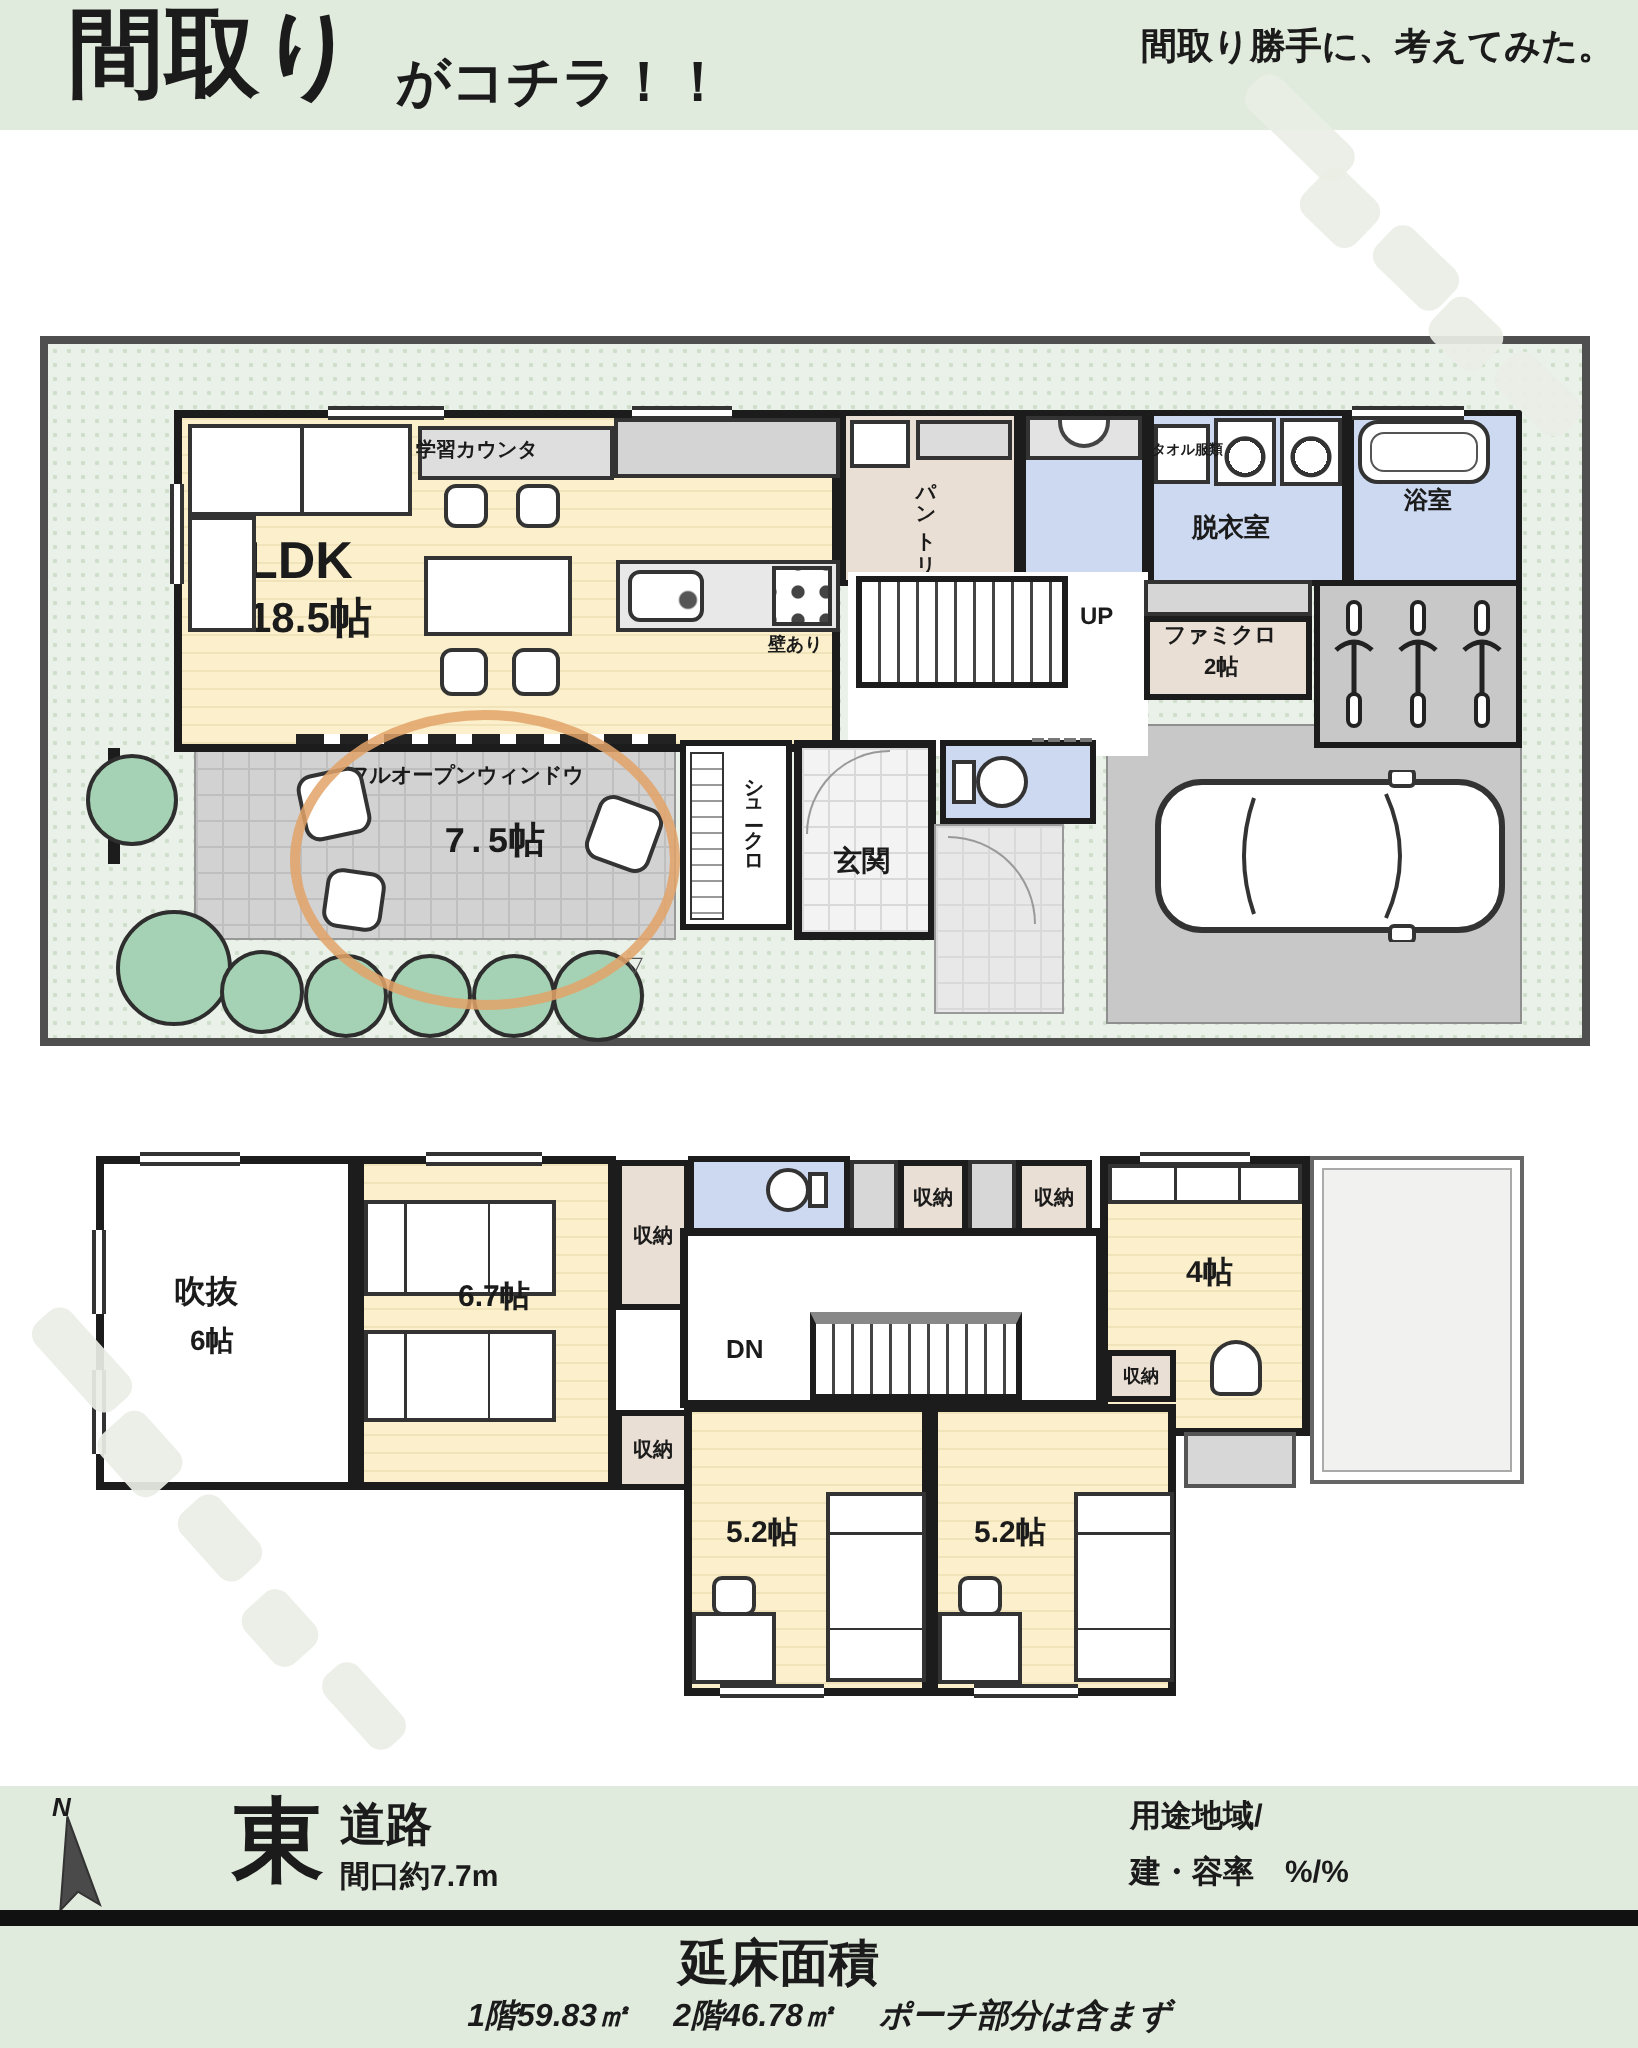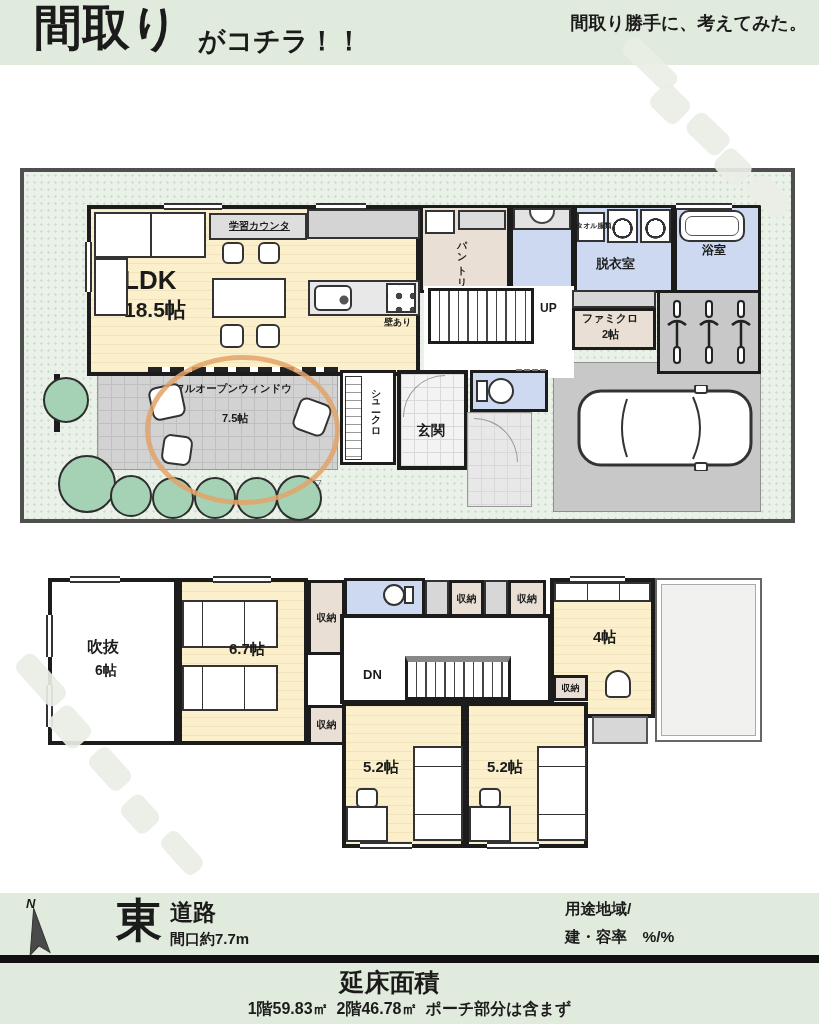--- a/index.html
+++ b/index.html
@@ -95,34 +95,34 @@
       <rect x="4" y="6" width="172" height="74" rx="22" fill="#fff" stroke="#333" stroke-width="3"></rect>
       <path d="M118,12 Q132,43 118,74" fill="none" stroke="#333" stroke-width="2"></path>
       <path d="M52,14 Q42,43 52,72" fill="none" stroke="#333" stroke-width="2"></path>
       <rect x="120" y="0" width="12" height="8" rx="2" fill="#fff" stroke="#333" stroke-width="2"></rect>
       <rect x="120" y="78" width="12" height="8" rx="2" fill="#fff" stroke="#333" stroke-width="2"></rect>
     </svg>
 
     <div class="abs gridgray" style="left:73px;top:198px;width:241px;height:100px;border:1px solid #999;"></div>
     <div class="abs" style="left:124px;top:195px;width:190px;height:5px;background:repeating-linear-gradient(90deg,#222 0 14px,#fff 14px 22px);z-index:7;"></div>
     <div class="lbl" style="left:150px;top:210px;font-size:10.5px;font-weight:600;">フルオープンウィンドウ</div>
-    <div class="lbl" style="left:198px;top:240px;font-size:11px;">7.5帖</div>
+    <div class="lbl" style="left:198px;top:240px;font-size:18px;font-family:Liberation Mono, monospace;">7.5帖</div>
     <div class="furn" style="left:126px;top:213px;width:34px;height:34px;border-radius:8px;transform:rotate(-12deg);z-index:6;"></div>
     <div class="furn" style="left:138px;top:263px;width:30px;height:30px;border-radius:8px;transform:rotate(8deg);z-index:6;"></div>
     <div class="furn" style="left:271px;top:228px;width:34px;height:34px;border-radius:8px;transform:rotate(20deg);z-index:6;"></div>
 
     <div class="room cream" style="left:63px;top:33px;width:333px;height:171px;"></div>
     <div class="lbl" style="left:99px;top:94px;font-size:26px;">LDK</div>
     <div class="lbl" style="left:100px;top:126px;font-size:21px;text-align:center;">18.5帖</div>
 
     <div class="furn" style="left:70px;top:40px;width:112px;height:46px;background-image:linear-gradient(90deg,transparent 0 54px,#333 54px 56px,transparent 56px);"></div>
     <div class="furn" style="left:70px;top:86px;width:34px;height:58px;"></div>
 
     <div class="grayfurn" style="left:185px;top:41px;width:98px;height:27px;"></div>
-    <div class="lbl" style="left:205px;top:48px;font-size:10px;font-weight:600;text-decoration:underline;">学習カウンタ</div>
+    <div class="lbl" style="left:184px;top:48px;font-size:10px;font-weight:600;">学習カウンタ</div>
     <div class="furn chair" style="left:198px;top:70px;width:22px;height:22px;"></div>
     <div class="furn chair" style="left:234px;top:70px;width:22px;height:22px;"></div>
 
     <div class="furn" style="left:188px;top:106px;width:74px;height:40px;"></div>
     <div class="furn chair" style="left:196px;top:152px;width:24px;height:24px;"></div>
     <div class="furn chair" style="left:232px;top:152px;width:24px;height:24px;"></div>
 
     <div class="grayfurn" style="left:283px;top:37px;width:113px;height:30px;background:#d4d4d4;"></div>
     <div class="grayfurn" style="left:284px;top:108px;width:112px;height:36px;background:#e8e8e8;"></div>
     <div class="furn" style="left:290px;top:113px;width:38px;height:26px;border-radius:6px;background-image:radial-gradient(circle at 28px 13px,#555 4px,transparent 5px);"></div>
@@ -275,19 +275,19 @@
   <div class="lbl" style="left:170px;top:899px;font-size:23px;">道路</div>
   <div class="lbl" style="left:170px;top:930px;font-size:15px;font-weight:600;">間口約7.7m</div>
   <div class="lbl" style="left:565px;top:900px;font-size:15.5px;font-weight:600;">用途地域/</div>
   <div class="lbl" style="left:565px;top:928px;font-size:15.5px;font-weight:600;">建・容率　%/%</div>
 
   <div class="abs" style="left:0;top:955px;width:819px;height:8px;background:#111;"></div>
 
   <div class="abs" style="left:0;top:968px;width:779px;display:flex;justify-content:center;gap:26px;">
     <span class="lbl" style="position:static;font-size:25px;">延床面積</span>
   </div>
-  <div class="abs" style="left:0;top:1000px;width:819px;display:flex;justify-content:center;gap:8px;">
+  <div class="abs" style="left:0;top:1000px;width:819px;display:flex;justify-content:center;gap:22px;font-style:italic;">
     <span class="lbl" style="position:static;font-size:16px;font-weight:600;">1階59.83㎡</span>
     <span class="lbl" style="position:static;font-size:16px;font-weight:600;">2階46.78㎡</span>
     <span class="lbl" style="position:static;font-size:16px;font-weight:600;">ポーチ部分は含まず</span>
   </div>
 
 </div>
 
 </body></html>

